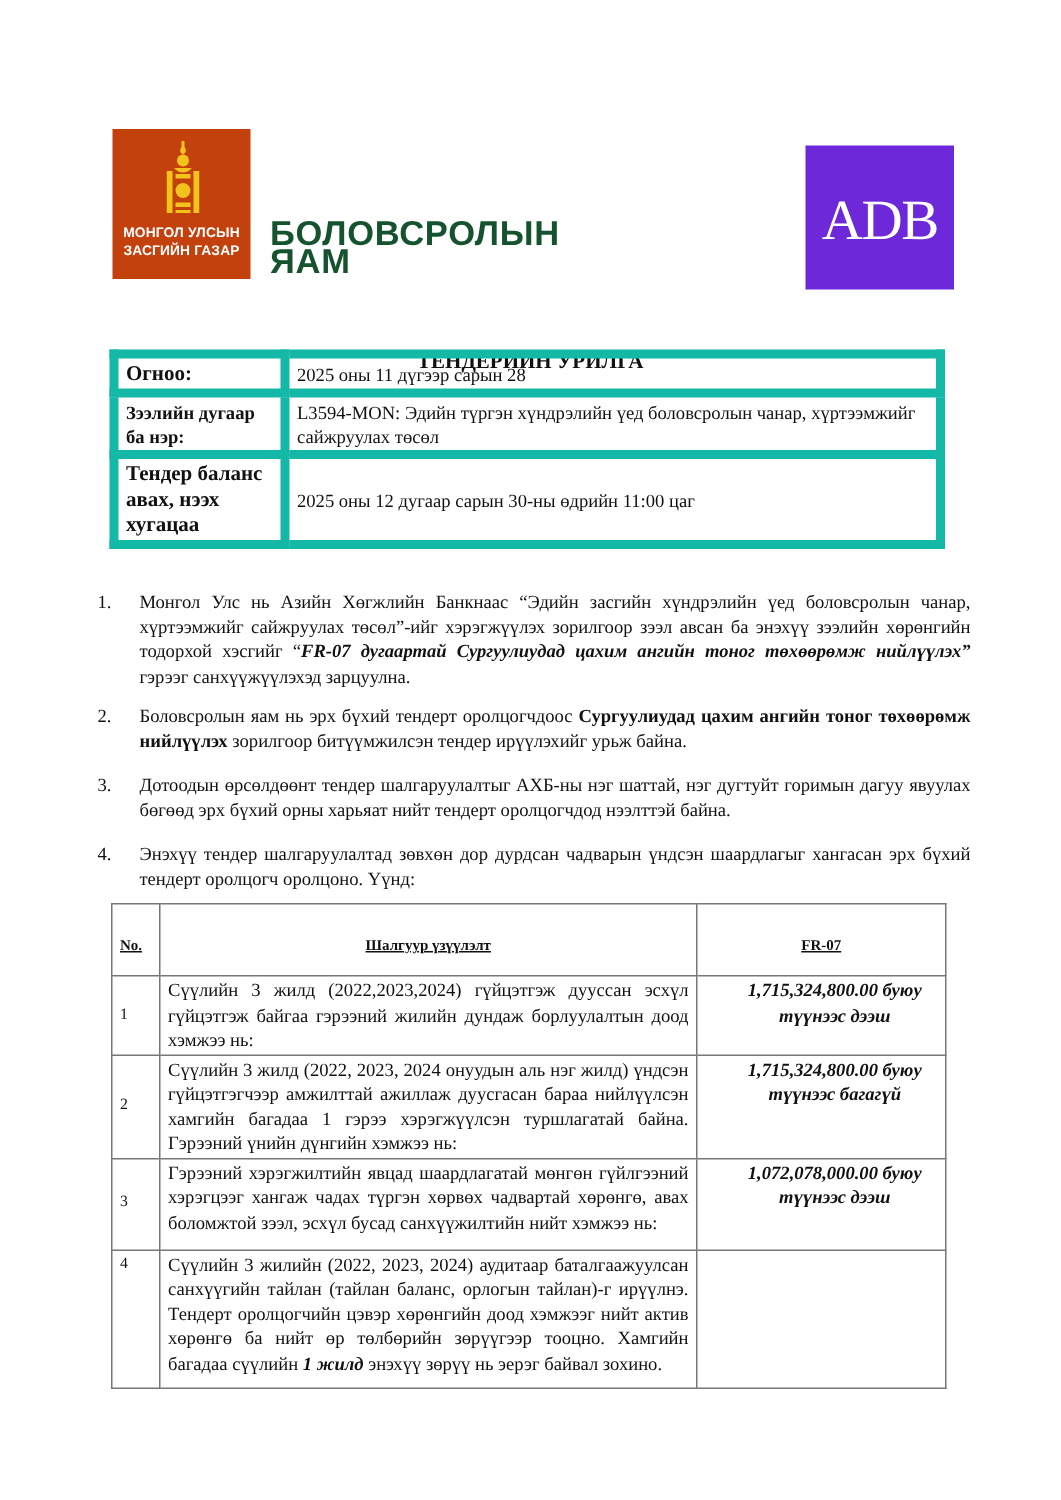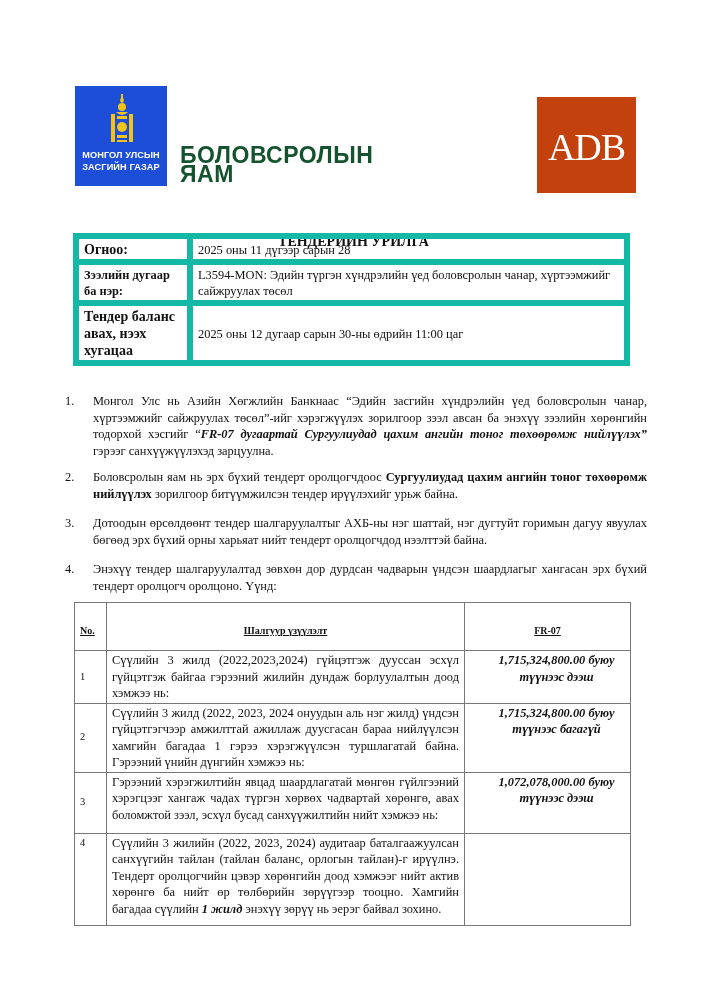--- a/index.html
+++ b/index.html
@@ -1,28 +1,28 @@
 <!DOCTYPE html>
 <html><head>
 <meta charset="utf-8">
 <style>
   html, body { margin:0; padding:0; background:#ffffff; }
   body { width:707px; height:1000px; position:relative; overflow:hidden;
          font-family:"Liberation Serif", "DejaVu Serif", serif; color:#111; }
   .abs { position:absolute; }
 
   
-  .mn-logo { left:75px; top:86px; width:92px; height:100px; background:#1d4ed8; }
+  .mn-logo { left:75px; top:86px; width:92px; height:100px; background:#c2410c; }
   .mn-emblem { position:absolute; left:36px; top:8px; width:22px; height:50px; }
   .mn-logo-text { position:absolute; left:0; right:0; top:63px; text-align:center;
       color:#fff; font-family:"Liberation Sans","DejaVu Sans",sans-serif; font-weight:bold;
       font-size:9.2px; line-height:12px; letter-spacing:0.1px; }
   .ministry-name { left:180px; top:146px; color:#14532d; font-family:"Liberation Sans","DejaVu Sans",sans-serif;
       font-weight:bold; font-size:23px; line-height:19px; letter-spacing:0.5px; }
-  .adb-logo { left:537px; top:97px; width:99px; height:96px; background:#c2410c; }
+  .adb-logo { left:537px; top:97px; width:99px; height:96px; background:#6d28d9; }
   .adb-text { position:absolute; left:0; right:0; top:30px; text-align:center; color:#fff;
       font-family:"Liberation Serif","DejaVu Serif",serif; font-size:38px; line-height:40px; letter-spacing:-1px; }
 
   
   .doc-title { left:0; width:707px; top:216px; text-align:center; font-weight:bold; font-size:14px;margin-top:18px; }
 
   
   table { border-collapse:collapse; }
   .info-table { left:73px; top:233px; width:557px; }
   .info-table td { border:6px solid #14b8a6; font-size:12.4px; line-height:16px; vertical-align:middle;

